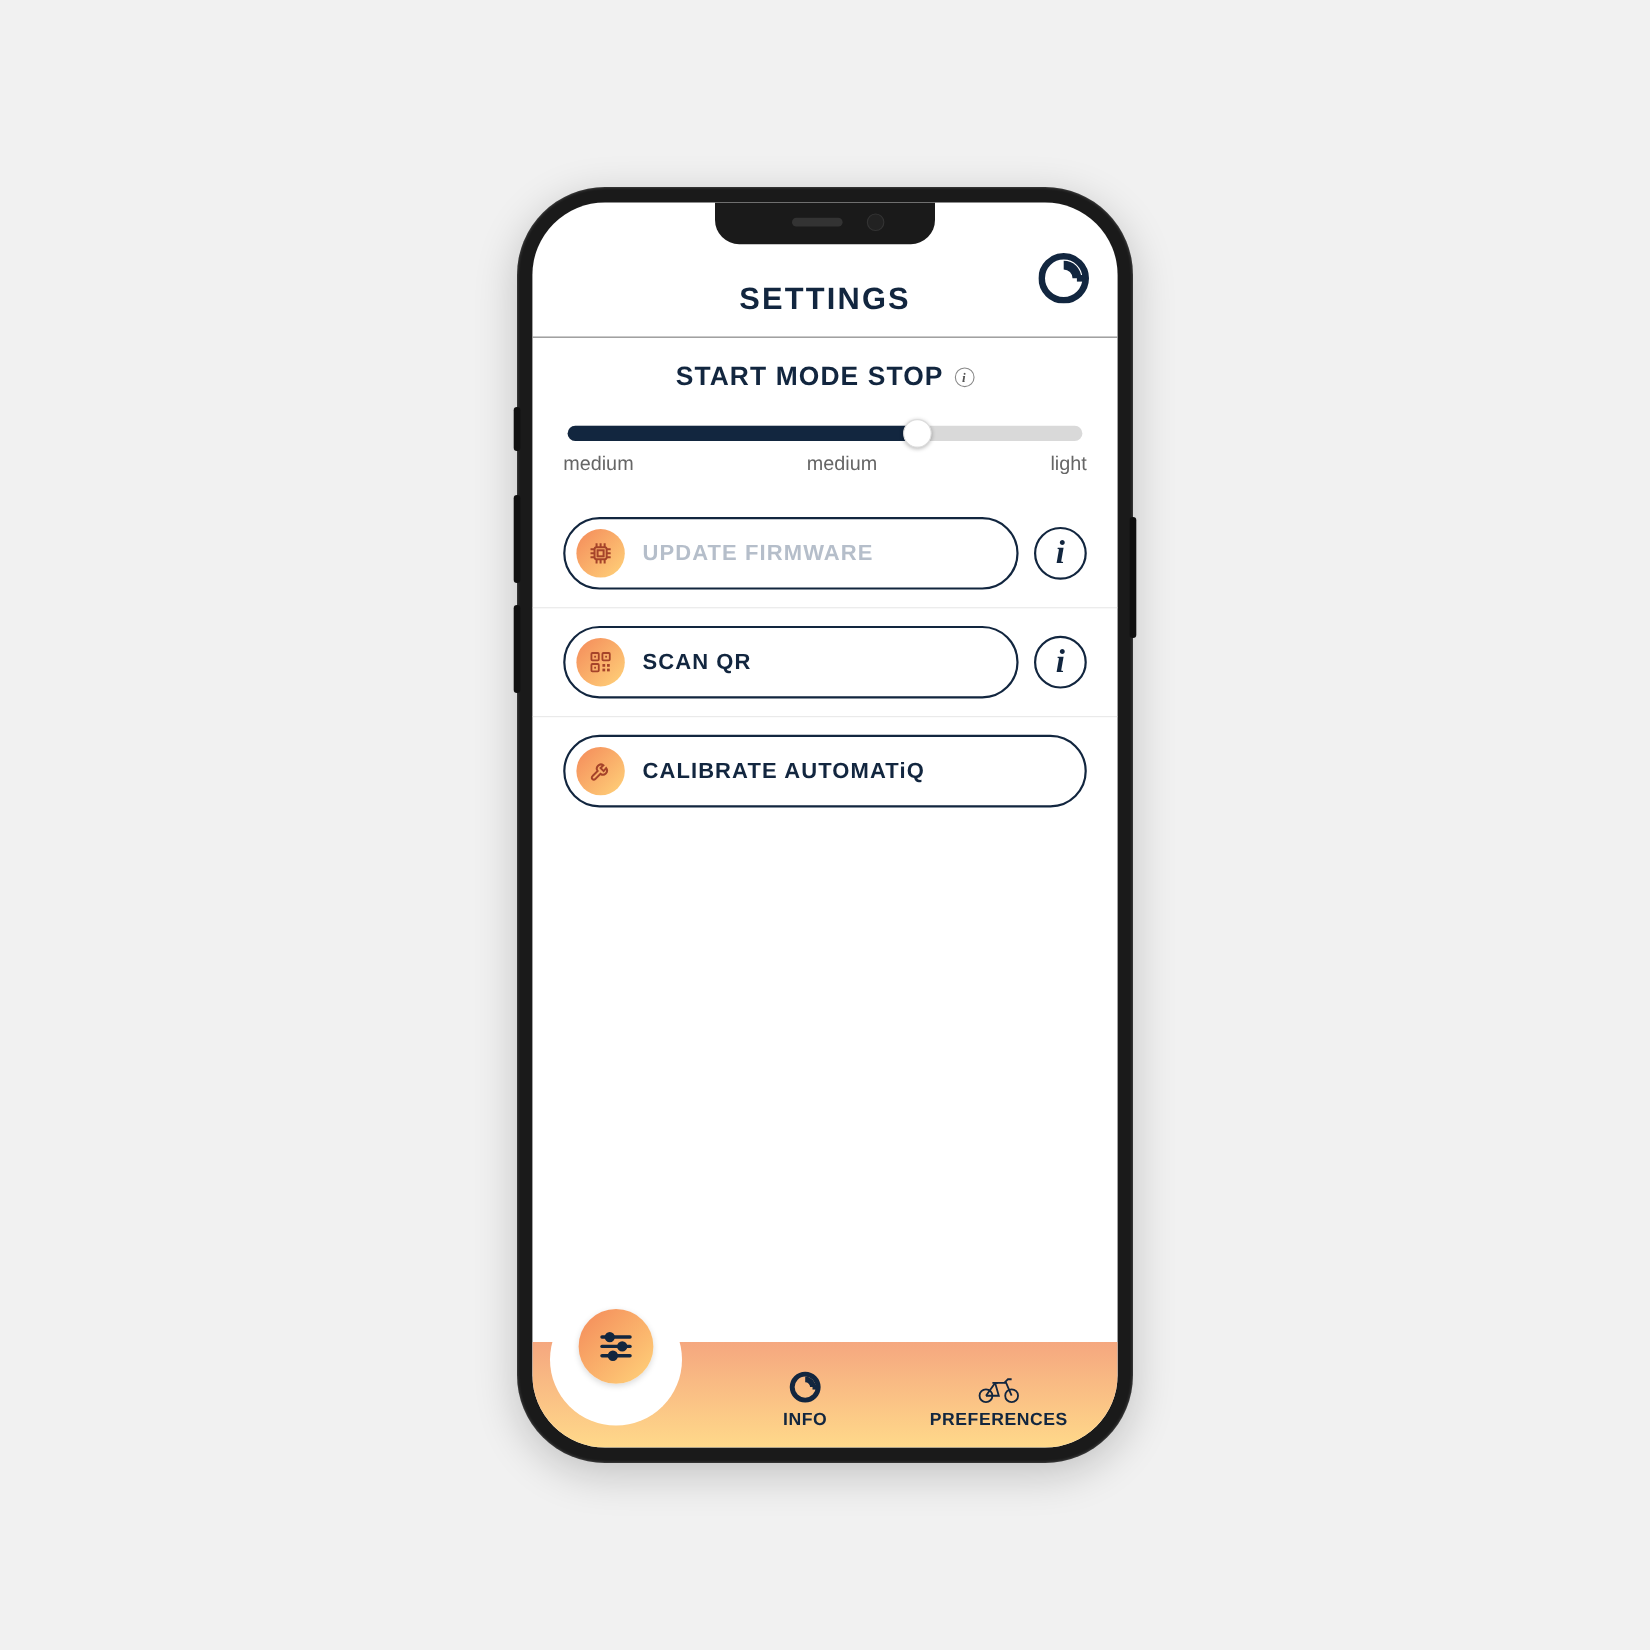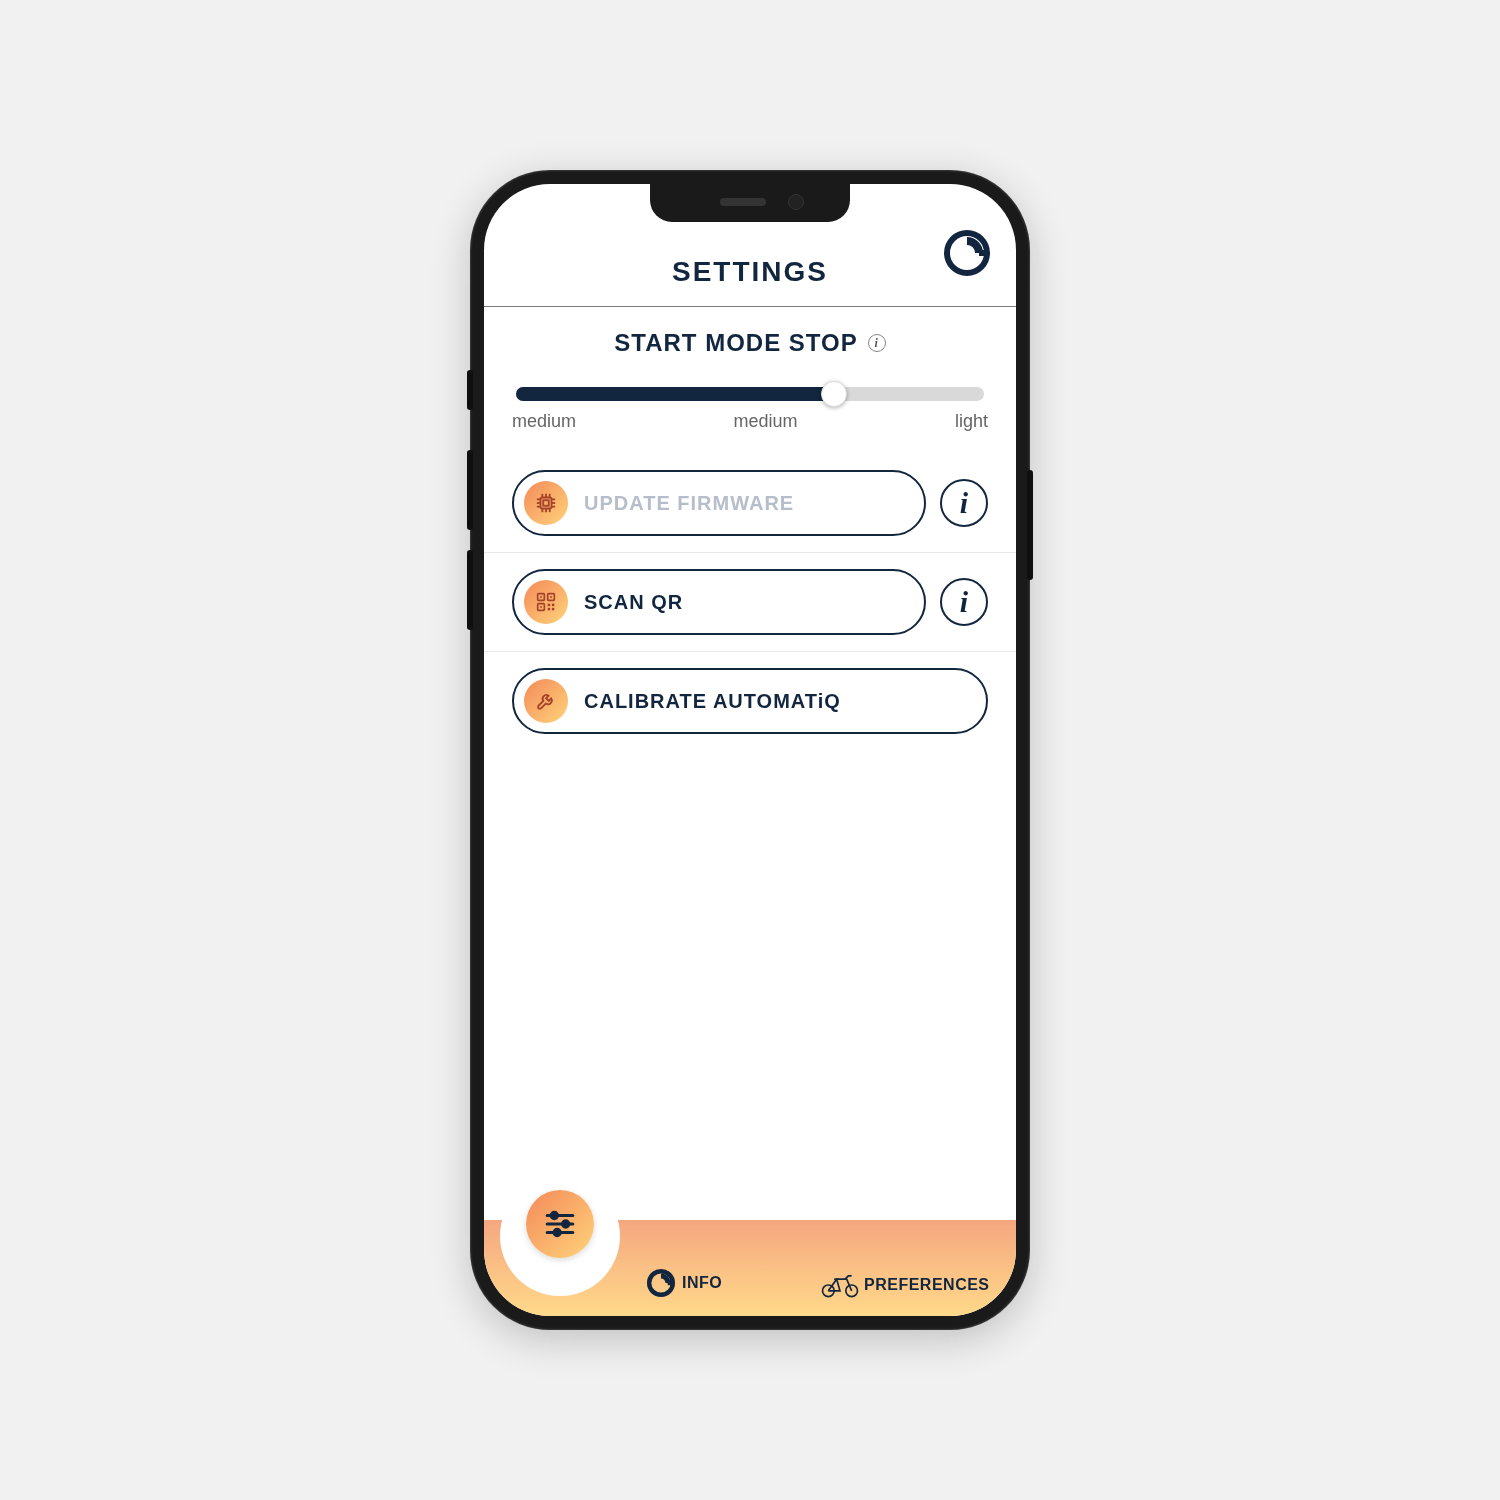--- a/index.html
+++ b/index.html
@@ -266,21 +266,21 @@
   .nav-items {
     position: absolute;
     left: 0; right: 0; bottom: 16px;
     display: flex;
     align-items: flex-end;
     padding: 0 20px;
   }
   .nav-item {
     flex: 1;
     display: flex;
-    flex-direction: row;
+    flex-direction: column;
     align-items: center;
     gap: 4px;
     cursor: pointer;
   }
   .nav-item .nav-label {
     font-size: 16px;
     font-weight: 700;
     color: #12263f;
     letter-spacing: 0.5px;
   }

